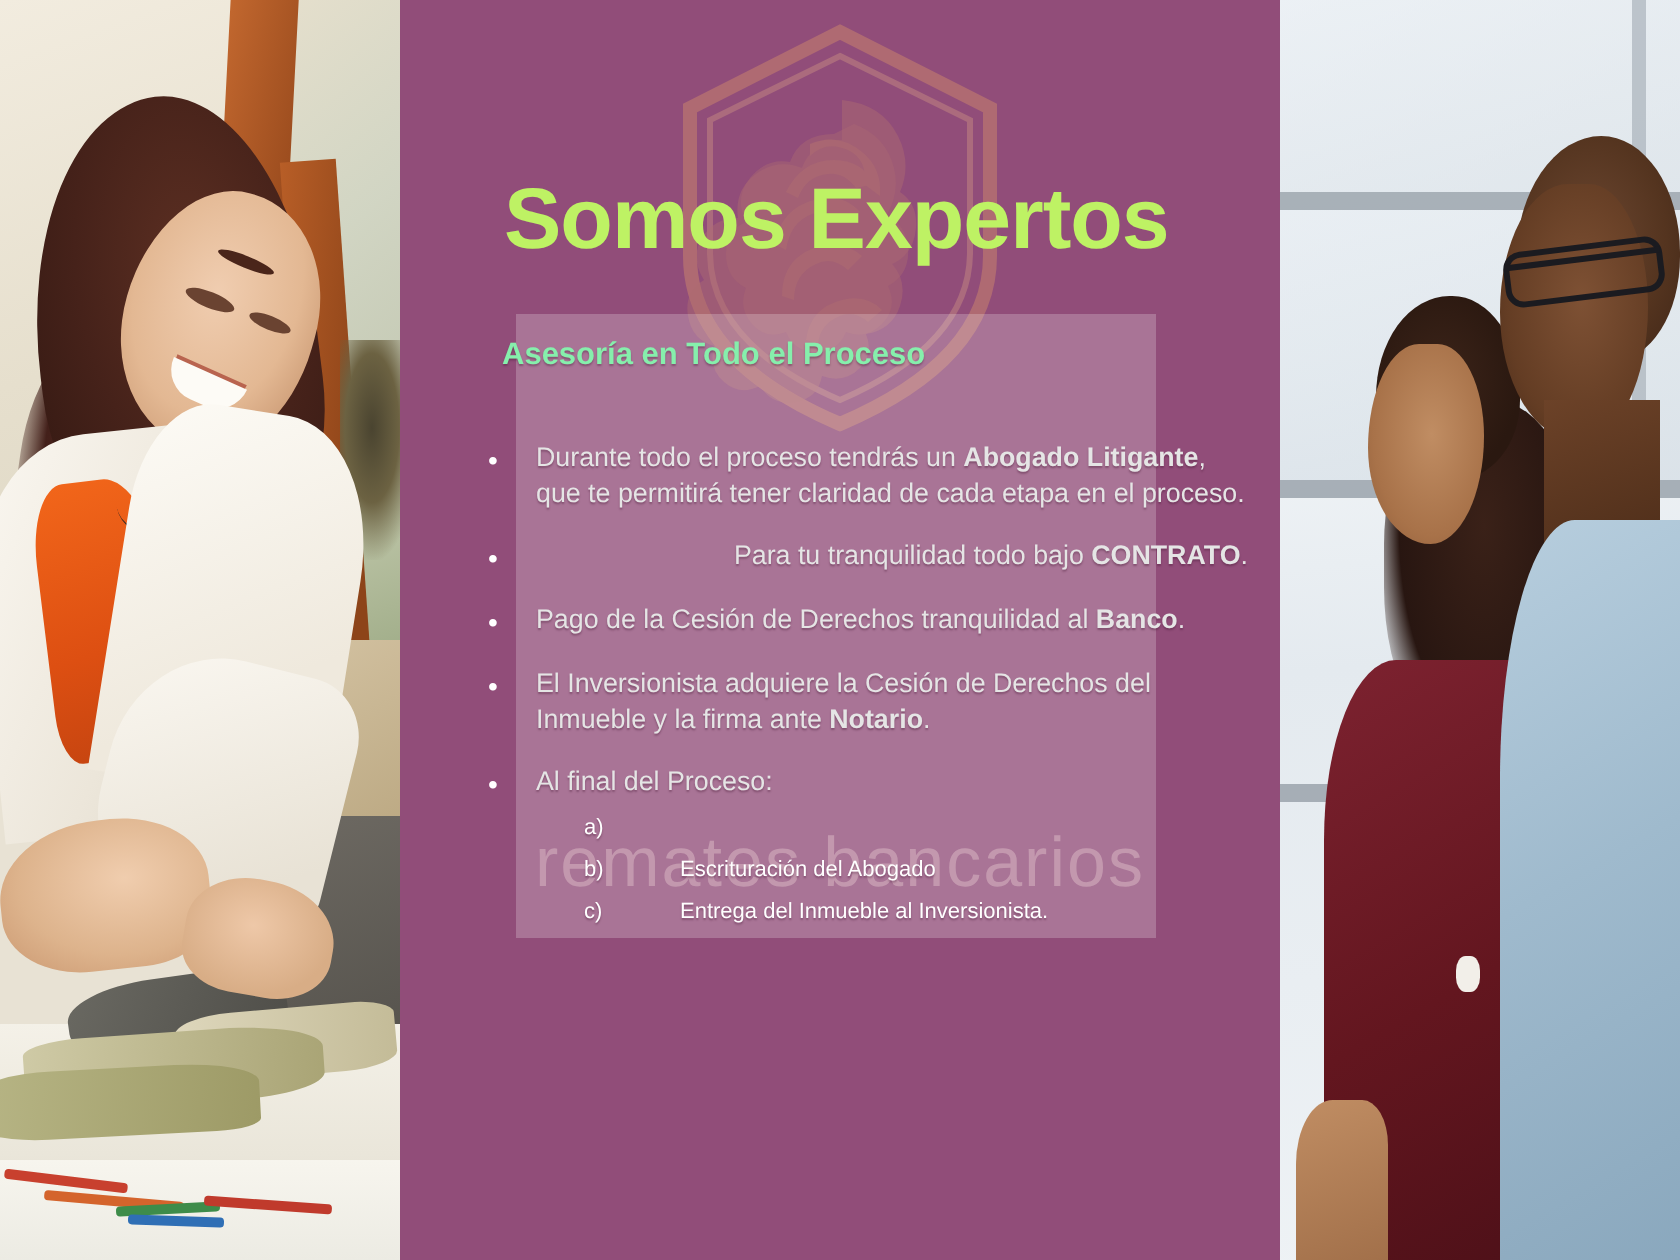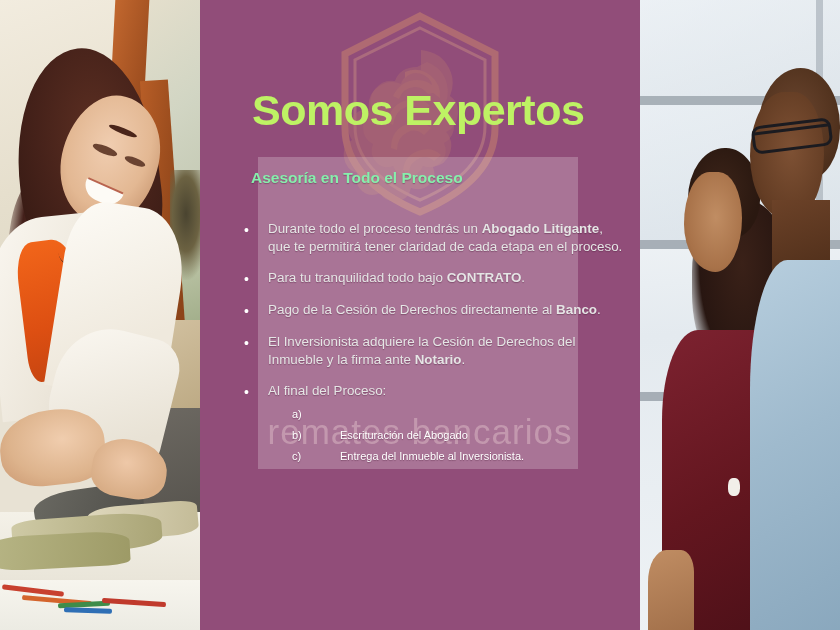--- a/index.html
+++ b/index.html
@@ -461,28 +461,28 @@
 
     <div class="bullets" id="bullet-list">
         <div class="bullet-row">
           <div class="bullet-dot">•</div>
           <div style="flex: 1 1 0%;">
             <div class="bullet-text"><span>Durante todo el proceso tendrás un </span><b>Abogado Litigante</b><span>, que te permitirá tener claridad de cada etapa en el proceso.</span></div>
           </div>
         </div>
         <div class="bullet-row">
           <div class="bullet-dot">•</div>
-          <div style="flex: 1 1 0%;">
+          <div style="flex: 1 1 0%; text-align: right;">
             <div class="bullet-text"><span>Para tu tranquilidad todo bajo </span><b>CONTRATO</b><span>.</span></div>
           </div>
         </div>
         <div class="bullet-row">
           <div class="bullet-dot">•</div>
           <div style="flex: 1 1 0%;">
-            <div class="bullet-text"><span>Pago de la Cesión de Derechos directamente al </span><b>Banco</b><span>.</span></div>
+            <div class="bullet-text"><span>Pago de la Cesión de Derechos tranquilidad al </span><b>Banco</b><span>.</span></div>
           </div>
         </div>
         <div class="bullet-row">
           <div class="bullet-dot">•</div>
           <div style="flex: 1 1 0%;">
             <div class="bullet-text"><span>El Inversionista adquiere la Cesión de Derechos del Inmueble y la firma ante </span><b>Notario</b><span>.</span></div>
           </div>
         </div>
         <div class="bullet-row">
           <div class="bullet-dot">•</div>

